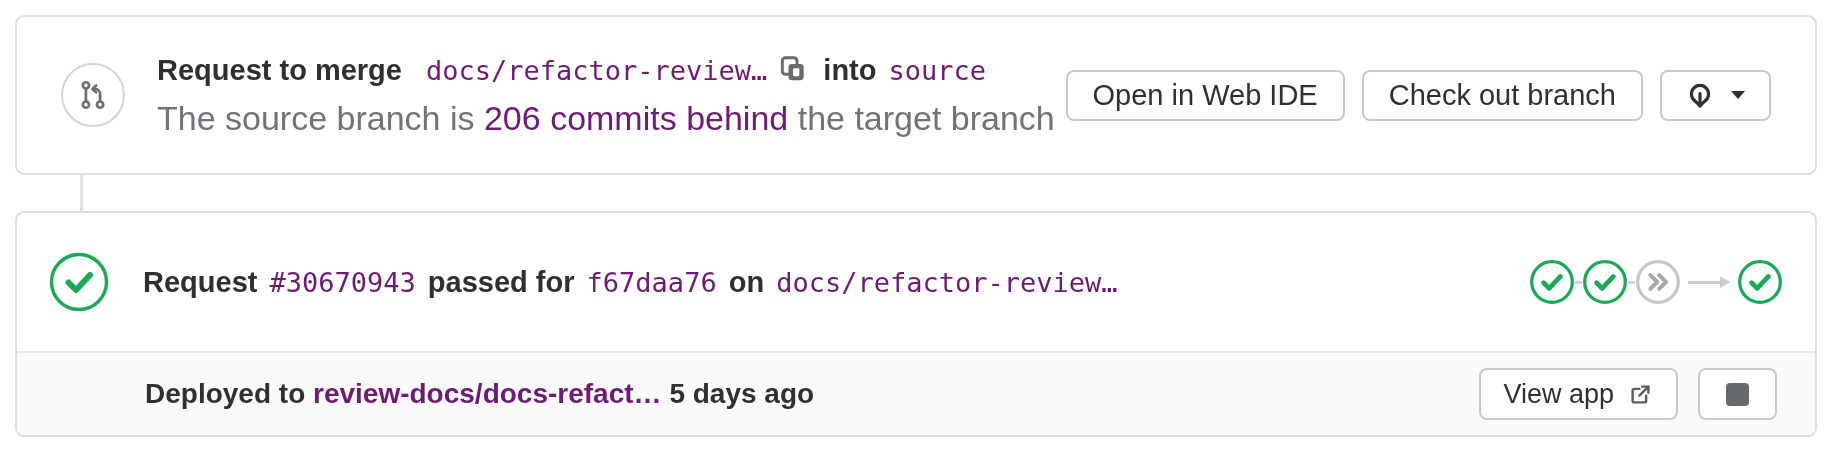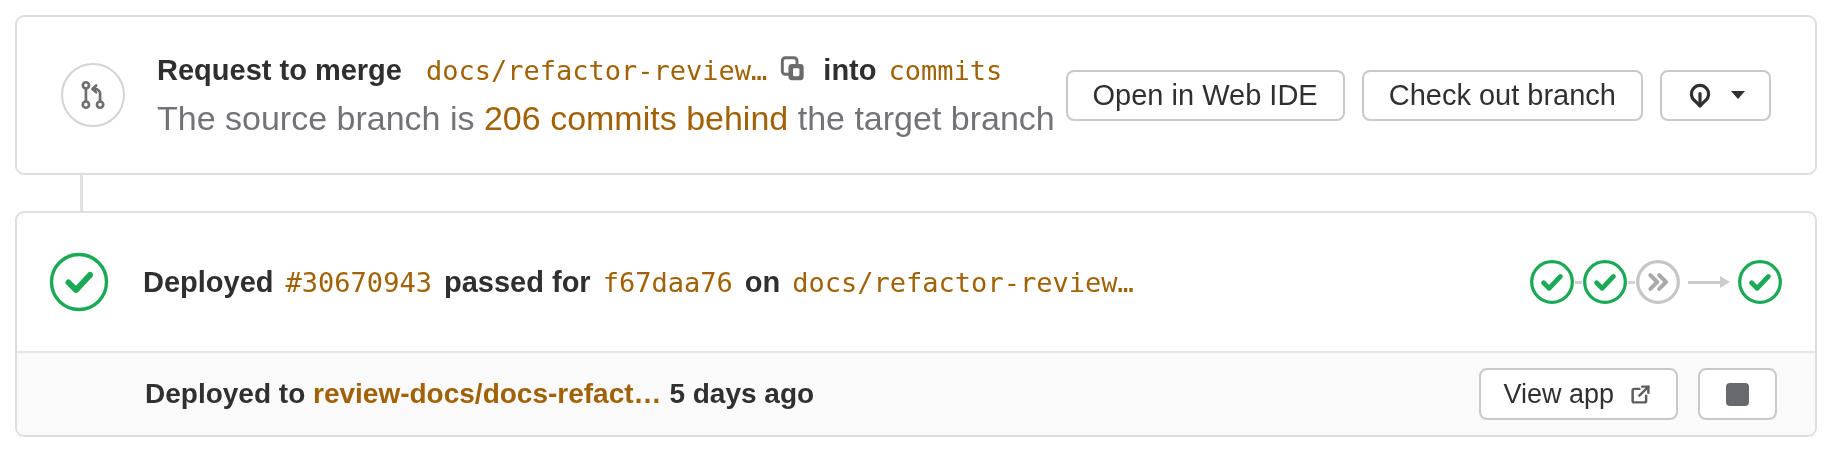--- a/index.html
+++ b/index.html
@@ -16,21 +16,21 @@
   
   .mr-card{top:15px;height:160px;display:flex;align-items:center;padding:0 44px;}
   .mr-icon-circle{
     flex:0 0 auto;width:64px;height:64px;border:2px solid #d4d4d4;border-radius:50%;
     display:flex;align-items:center;justify-content:center;margin-right:32px;box-sizing:border-box;
   }
   .mr-text{min-width:0;}
   .mr-line1{display:flex;align-items:center;font-size:29px;font-weight:700;color:#2f2f2f;white-space:nowrap;}
   .mr-line1 .gap{margin:0 12px;}
   .mono{font-family:"DejaVu Sans Mono",monospace;font-weight:400;font-size:27px;}
-  a.link{color:#a16207;text-decoration:none;}
+  a.link{color:#701a75;text-decoration:none;}
   .copy-btn{background:none;border:none;padding:0;margin:0 14px 0 10px;cursor:pointer;display:flex;align-items:center;}
   .mr-line2{margin-top:10px;font-size:34px;color:#737278;white-space:nowrap;}
   .mr-actions{margin-left:auto;display:flex;align-items:center;gap:17px;}
   .btn{
     display:inline-flex;align-items:center;justify-content:center;gap:13px;
     background:#fff;border:2px solid #c9c9c9;border-radius:8px;
     font-family:"Liberation Sans",sans-serif;font-size:29px;color:#303030;
     height:51px;padding:0 25px;cursor:pointer;white-space:nowrap;box-sizing:border-box;
   }
   .btn-icon-only{padding:0 22px;}
@@ -86,21 +86,21 @@
         <span>
           <svg width="32" height="34" viewBox="0 0 24 24">
             <rect x="4" y="3.5" width="11" height="12.5" rx="2.4" fill="none" stroke="#6b6b6b" stroke-width="2.2"></rect>
             <rect x="8.6" y="8.2" width="11.4" height="12.3" rx="2.6" fill="#6b6b6b"></rect>
             <rect x="12" y="11.4" width="4.8" height="6" rx="1" fill="#ffffff"></rect>
           </svg>
         </span>
       </button>
       <span>into</span>
       <span class="gap" style="margin:0 6px;"></span>
-      <a class="link mono" href="#">commits</a>
+      <a class="link mono" href="#">source</a>
     </div>
     <div class="mr-line2">
       <span>The source branch is</span>
       <a class="link" href="#">206 commits behind</a>
       <span>the target branch</span>
     </div>
   </div>
 
   <div class="mr-actions">
     <button class="btn">Open in Web IDE</button>
@@ -126,21 +126,21 @@
 
 <section class="card pipeline-card">
   <div class="pipeline-row">
     <span class="big-status">
       <svg width="60" height="60" viewBox="0 0 60 60" fill="none">
         <circle cx="30" cy="30" r="27.5" stroke="#1aaa55" stroke-width="3.4" fill="#ffffff"></circle>
         <path d="M19.5 30.5l7.5 7.5 14-15" stroke="#1aaa55" stroke-width="6" stroke-linecap="round" stroke-linejoin="round"></path>
       </svg>
     </span>
     <div class="pipeline-text">
-      <span>Deployed</span>
+      <span>Request</span>
       <a class="link mono" href="#">#30670943</a>
       <span>passed for</span>
       <a class="link mono" href="#">f67daa76</a>
       <span>on</span>
       <a class="link mono" href="#">docs/refactor-review…</a>
     </div>
     <div class="mini-graph">
         <span class="mini-stage">
           <svg width="46" height="46" viewBox="0 0 24 24" fill="none">
             <circle cx="12" cy="12" r="10.6" stroke="#1aaa55" stroke-width="1.7" fill="#fff"></circle>

